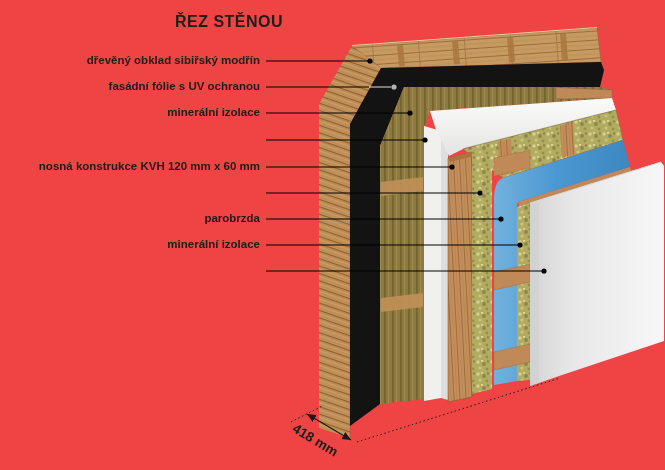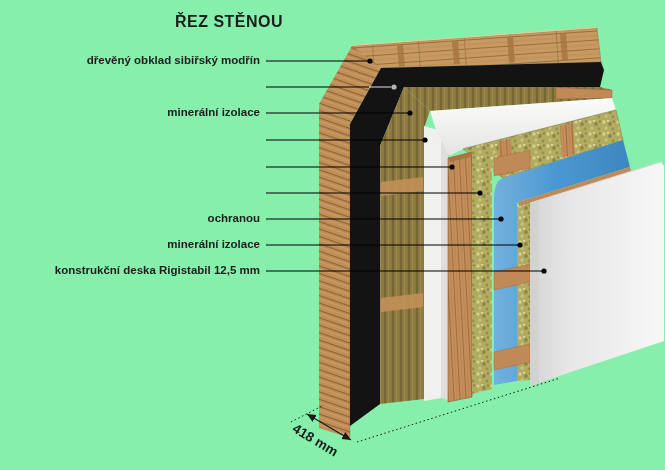--- a/index.html
+++ b/index.html
@@ -1,36 +1,37 @@
 <!DOCTYPE html>
 <html><head>
 <meta charset="utf-8">
 <style>
   html,body{margin:0;padding:0;background:#fff;}
-  .stage{position:relative;width:665px;height:470px;background:#86efac;overflow:hidden;
+  .stage{position:relative;width:665px;height:470px;background:#ef4444;overflow:hidden;
          font-family:"Liberation Sans","DejaVu Sans",sans-serif;}
   .title{position:absolute;left:129px;top:13px;width:200px;text-align:center;
          font-size:16px;font-weight:bold;letter-spacing:.5px;color:#1d1d1b;white-space:nowrap;}
   .lbl{position:absolute;right:405px;font-size:11.5px;font-weight:bold;color:#1d1d1b;
        white-space:nowrap;text-align:center;}
   svg{position:absolute;left:0;top:0;}
   .dimtext{font-size:13.5px;font-weight:bold;fill:#1d1d1b;}
 </style>
 </head>
 <body>
 
 <div class="stage">
 
   <div class="title">ŘEZ STĚNOU</div>
 
   <div class="lbl" style="top:54px">dřevěný obklad sibiřský modřín</div>
+  <div class="lbl" style="top:80px">fasádní fólie s UV ochranou</div>
   <div class="lbl" style="top:106px">minerální izolace</div>
-  <div class="lbl" style="top:212px">ochranou</div>
+  <div class="lbl" style="top:160px">nosná konstrukce KVH 120 mm x 60 mm</div>
+  <div class="lbl" style="top:212px">parobrzda</div>
   <div class="lbl" style="top:238px">minerální izolace</div>
-  <div class="lbl" style="top:264px">konstrukční deska Rigistabil 12,5 mm</div>
 
   <svg width="665" height="470" viewBox="0 0 665 470">
     <defs>
       <pattern id="pSlat" patternUnits="userSpaceOnUse" width="10" height="7" patternTransform="rotate(19)">
         <rect width="10" height="7" fill="#bf8f57"></rect>
         <line x1="0" y1="0.6" x2="10" y2="0.6" stroke-width="1.1" stroke="#8a5f33"></line>
         <line x1="0" y1="3.6" x2="10" y2="3.6" stroke="#d7ae7c" stroke-width="0.6" opacity="0.8"></line>
       </pattern>
       <pattern id="pPlank" patternUnits="userSpaceOnUse" width="46" height="9" patternTransform="rotate(-4)">
         <rect width="46" height="9" fill="#c79a62"></rect>

